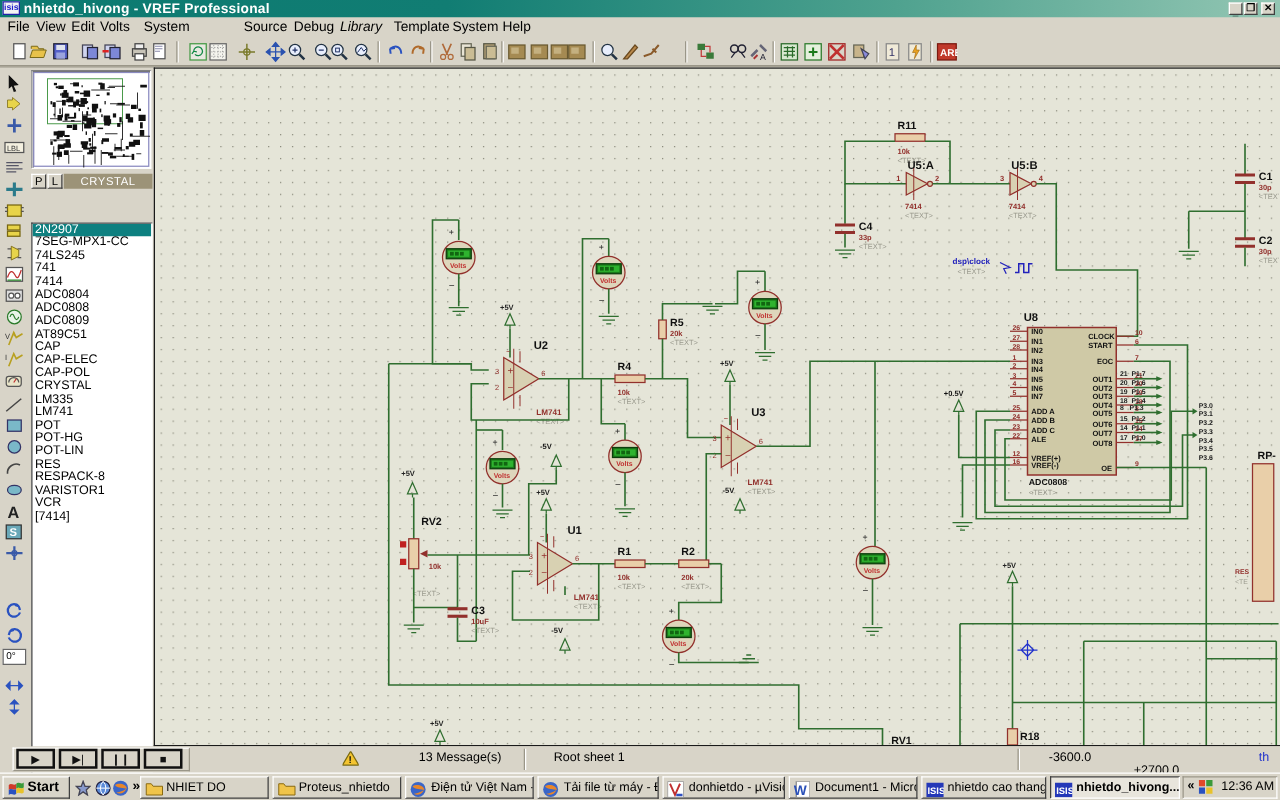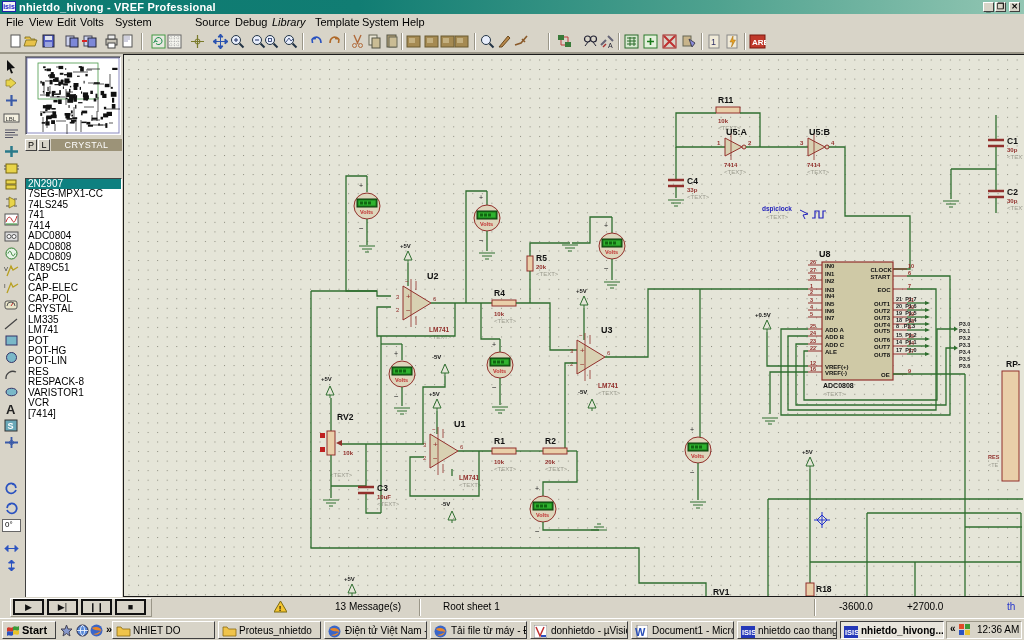--- a/index.html
+++ b/index.html
@@ -911,21 +911,21 @@
 <div class="playbtn" style="left:115px;">■</div>
 <svg class="abs" style="left:274px;top:4px;" width="13" height="12" viewBox="0 0 13 12">
       <path d="M6.5 0 L13 11 H0 Z" fill="#f4c430" stroke="#7a6a10"></path>
       <text x="4.8" y="9.5" font-size="8" fill="#111" font-weight="bold">!</text>
     </svg>
 <span class="abs" style="left:291px;top:4px;margin-left:44px;">13 Message(s)</span>
 <div class="abs" style="left:419px;top:2px;width:2px;height:17px;border-left:1px solid #9a9688;border-right:1px solid #fff;"></div>
 <span class="abs" style="left:443px;top:4px;">Root sheet 1</span>
 <div class="abs" style="left:814px;top:2px;width:2px;height:17px;border-left:1px solid #9a9688;border-right:1px solid #fff;"></div>
 <span class="abs" style="left:839px;top:4px;">-3600.0</span>
-    <span class="abs" style="left:907px;top:4px;">+2700.0</span>
+    <span class="abs" style="left:907px;top:14px;">+2700.0</span>
 <span class="abs" style="left:1007px;top:4px;color:#2233cc;">th</span>
 </div>
 <div class="abs taskbar">
     <div class="startbtn">
       <svg width="14" height="14" viewBox="0 0 14 14" style="position:absolute;left:3px;top:2px;">
         <path d="M1 4 C3 2 5 5 7 3 L7 7 C5 9 3 6 1 8 Z" fill="#d03a2a"></path>
         <path d="M7 3 C9 1 11 4 13 2 L13 6 C11 8 9 5 7 7 Z" fill="#3a9a3a"></path>
         <path d="M1 8 C3 6 5 9 7 7 L7 11 C5 13 3 10 1 12 Z" fill="#2a52c0"></path>
         <path d="M7 7 C9 5 11 8 13 6 L13 10 C11 12 9 9 7 11 Z" fill="#e8c22a"></path>
       </svg>

